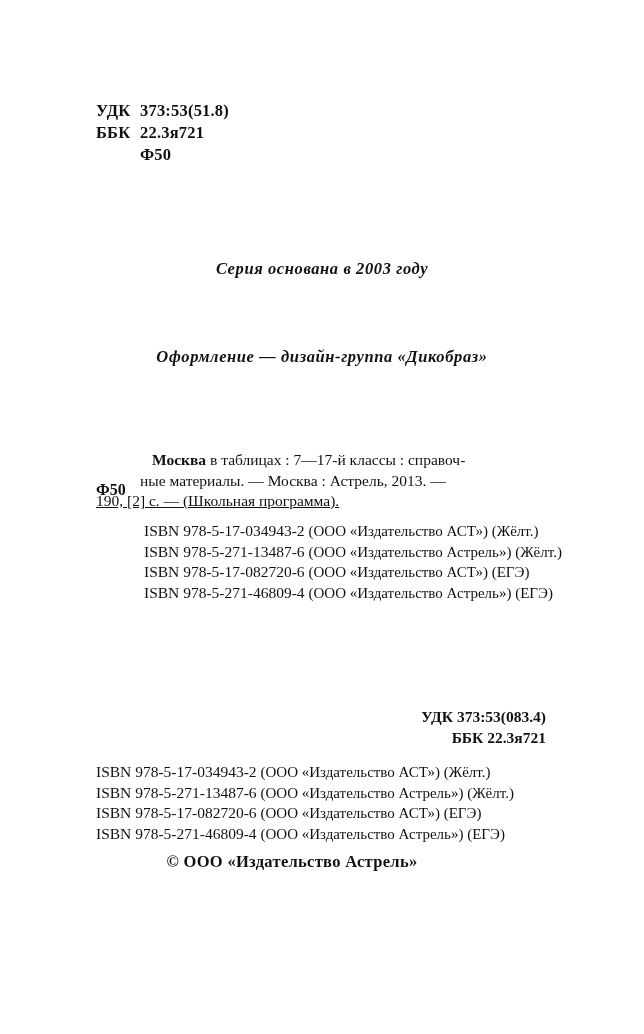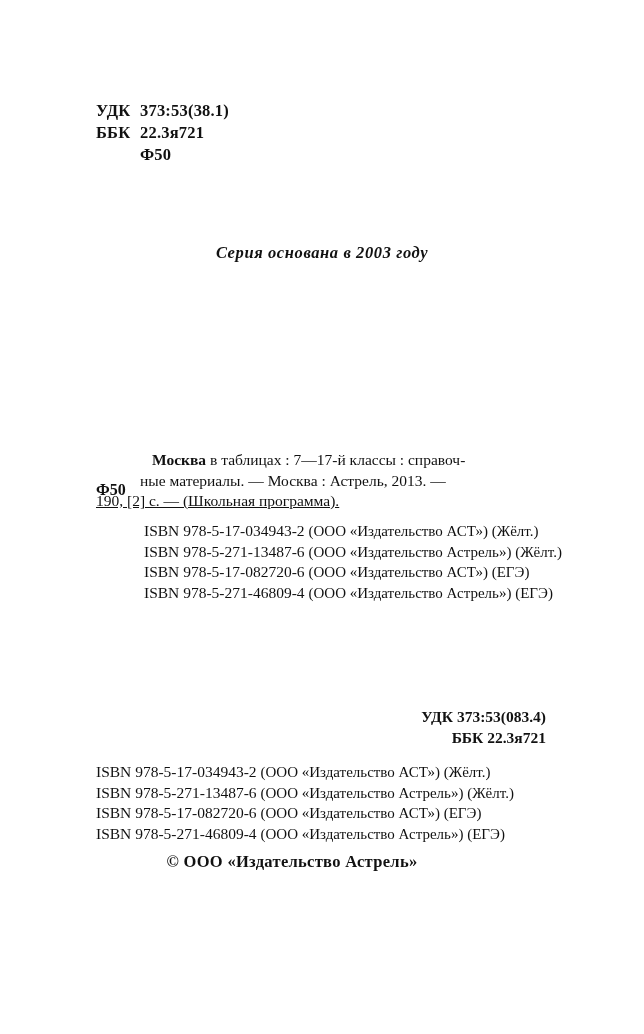--- a/index.html
+++ b/index.html
@@ -46,20 +46,21 @@
 
   
   .series-line {
     position: absolute;
     left: 0;
     width: 644px;
     text-align: center;
     font-style: italic;
     font-weight: bold;
     font-family: "Liberation Serif", serif;
+    margin-top: 16px;
   }
   #series-founded {
     top: 243px;
     font-size: 16.5px;
     letter-spacing: 0.6px;
   }
   #design-credit {
     top: 331px;
     font-size: 16.5px;
     letter-spacing: 0.6px;
@@ -150,27 +151,28 @@
     font-size: 16.5px;
     letter-spacing: 0.3px;
   }
 </style>
 </head>
 <body>
 
 <div class="page">
 
   <div class="udk-block">
-    <div class="udk-line"><span class="udk-label">УДК</span><span>373:53(38.1)</span></div>
+    <div class="udk-line"><span class="udk-label">УДК</span><span>373:53(51.8)</span></div>
     <div class="udk-line"><span class="udk-label">ББК</span><span>22.3я721</span></div>
     <div class="udk-line"><span class="udk-code-indent"></span><span>Ф50</span></div>
   </div>
 
   <div class="series-line" id="series-founded">Серия основана в 2003 году</div>
 
+  <div class="series-line" id="design-credit">Оформление — дизайн-группа «Дикобраз»</div>
 
   <div class="sidecode">Ф50</div>
 
   <div class="biblio">
     <p class="l1"><span class="bold">Москва</span><span> в таблицах : 7—17-й классы : справоч-</span></p>
     <p class="l2">ные материалы. — Москва :  Астрель, 2013. —</p>
     <p class="l3">190, [2] с. — (Школьная программа).</p>
   </div>
 
   <div class="isbn-list">

